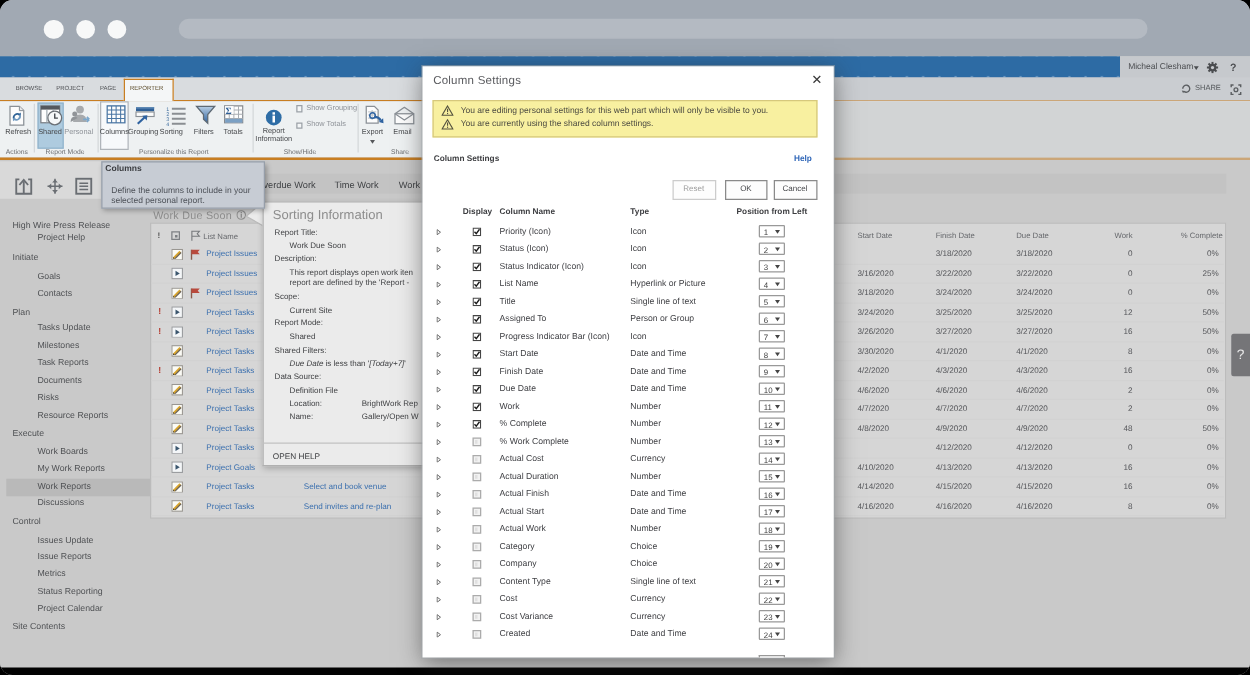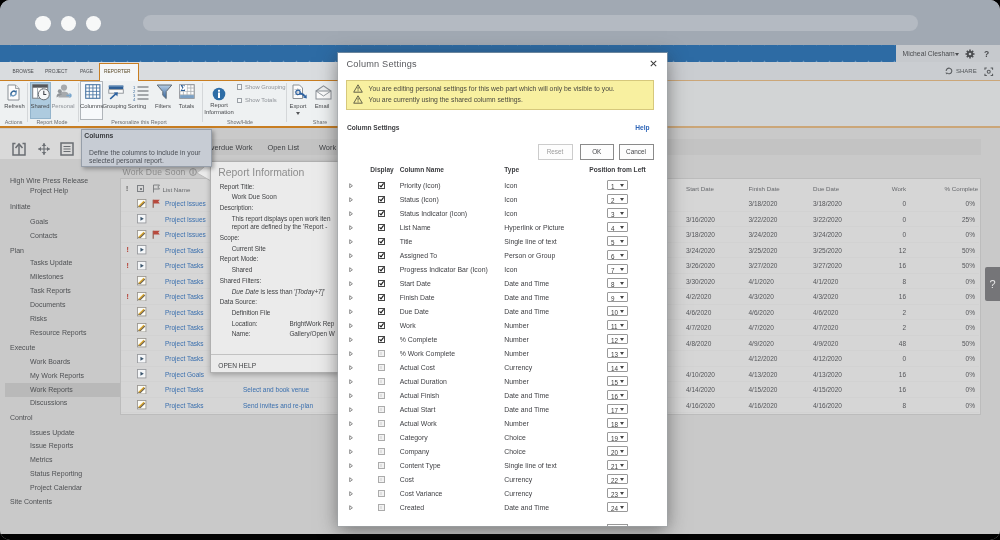--- a/index.html
+++ b/index.html
@@ -262,21 +262,21 @@
 <span class="nav" style="left:10px;top:413.8px">Control</span>
 <span class="nav" style="left:30px;top:428.5px">Issues Update</span>
 <span class="nav" style="left:30px;top:441.8px">Issue Reports</span>
 <span class="nav" style="left:30px;top:455.8px">Metrics</span>
 <span class="nav" style="left:30px;top:469.8px">Status Reporting</span>
 <span class="nav" style="left:30px;top:483.8px">Project Calendar</span>
 <span class="nav" style="left:10px;top:497.8px">Site Contents</span>
 
 <div class="band"></div>
 <span class="bandtab" style="left:205px">Overdue Work</span>
-<span class="bandtab" style="left:267.5px">Open List</span>
+<span class="bandtab" style="left:267.5px">Time Work</span>
 <span class="bandtab" style="left:319px">Work Reports</span>
 <div class="tablebg"></div>
 <span class="wds">Work Due Soon</span>
 <svg class="abs" style="left:189px;top:167.8px" width="8" height="8" viewBox="0 0 8 8">
         <circle cx="4" cy="4" r="3.4" fill="none" stroke="#8d8d8d" stroke-width="0.9"></circle>
         <rect x="3.5" y="3.2" width="1.1" height="3" fill="#8d8d8d"></rect>
         <rect x="3.5" y="1.6" width="1.1" height="1.1" fill="#8d8d8d"></rect>
       </svg>
 <span class="cell" style="left:126px;top:184.5px;color:#555;font-weight:bold">!</span>
 <div class="abs" style="left:137px;top:185px;width:7px;height:7px;border:1px solid #7d8084">
@@ -472,21 +472,21 @@
 <span class="cell" style="left:748.5px;top:401.90000000000003px">4/16/2020</span>
 <span class="cell" style="left:813px;top:401.90000000000003px">4/16/2020</span>
 <span class="cell" style="left:876px;top:401.90000000000003px;width:30px;text-align:right">8</span>
 <span class="cell" style="left:940px;top:401.90000000000003px;width:35px;text-align:right">0%</span>
 <div class="rowline" style="top:412.3px"></div>
 
 <svg class="abs" style="left:196px;top:160px" width="16" height="22" viewBox="0 0 16 22">
         <path d="M1 13 L15 1 L15 21 Z" fill="#ebebeb" stroke="#bbbbbb" stroke-width="1"></path>
       </svg>
 <div class="popup"></div>
-<span class="ptext" style="left:218.3px;top:166.8px;font-size:10.4px;color:#8d8d8d">Report Information</span>
+<span class="ptext" style="left:218.3px;top:166.8px;font-size:10.4px;color:#8d8d8d">Sorting Information</span>
 <span class="ptext" style="left:219.7px;top:182.8px">Report Title:</span>
 <span class="ptext" style="left:231.7px;top:193.3px">Work Due Soon</span>
 <span class="ptext" style="left:219.7px;top:203.8px">Description:</span>
 <span class="ptext" style="left:231.7px;top:215.3px">This report displays open work iten</span>
 <span class="ptext" style="left:231.7px;top:222.8px">report are defined by the 'Report -</span>
 <span class="ptext" style="left:219.7px;top:233.8px">Scope:</span>
 <span class="ptext" style="left:231.7px;top:244.8px">Current Site</span>
 <span class="ptext" style="left:219.7px;top:255.3px">Report Mode:</span>
 <span class="ptext" style="left:231.7px;top:266.3px">Shared</span>
 <span class="ptext" style="left:219.7px;top:276.8px">Shared Filters:</span>

